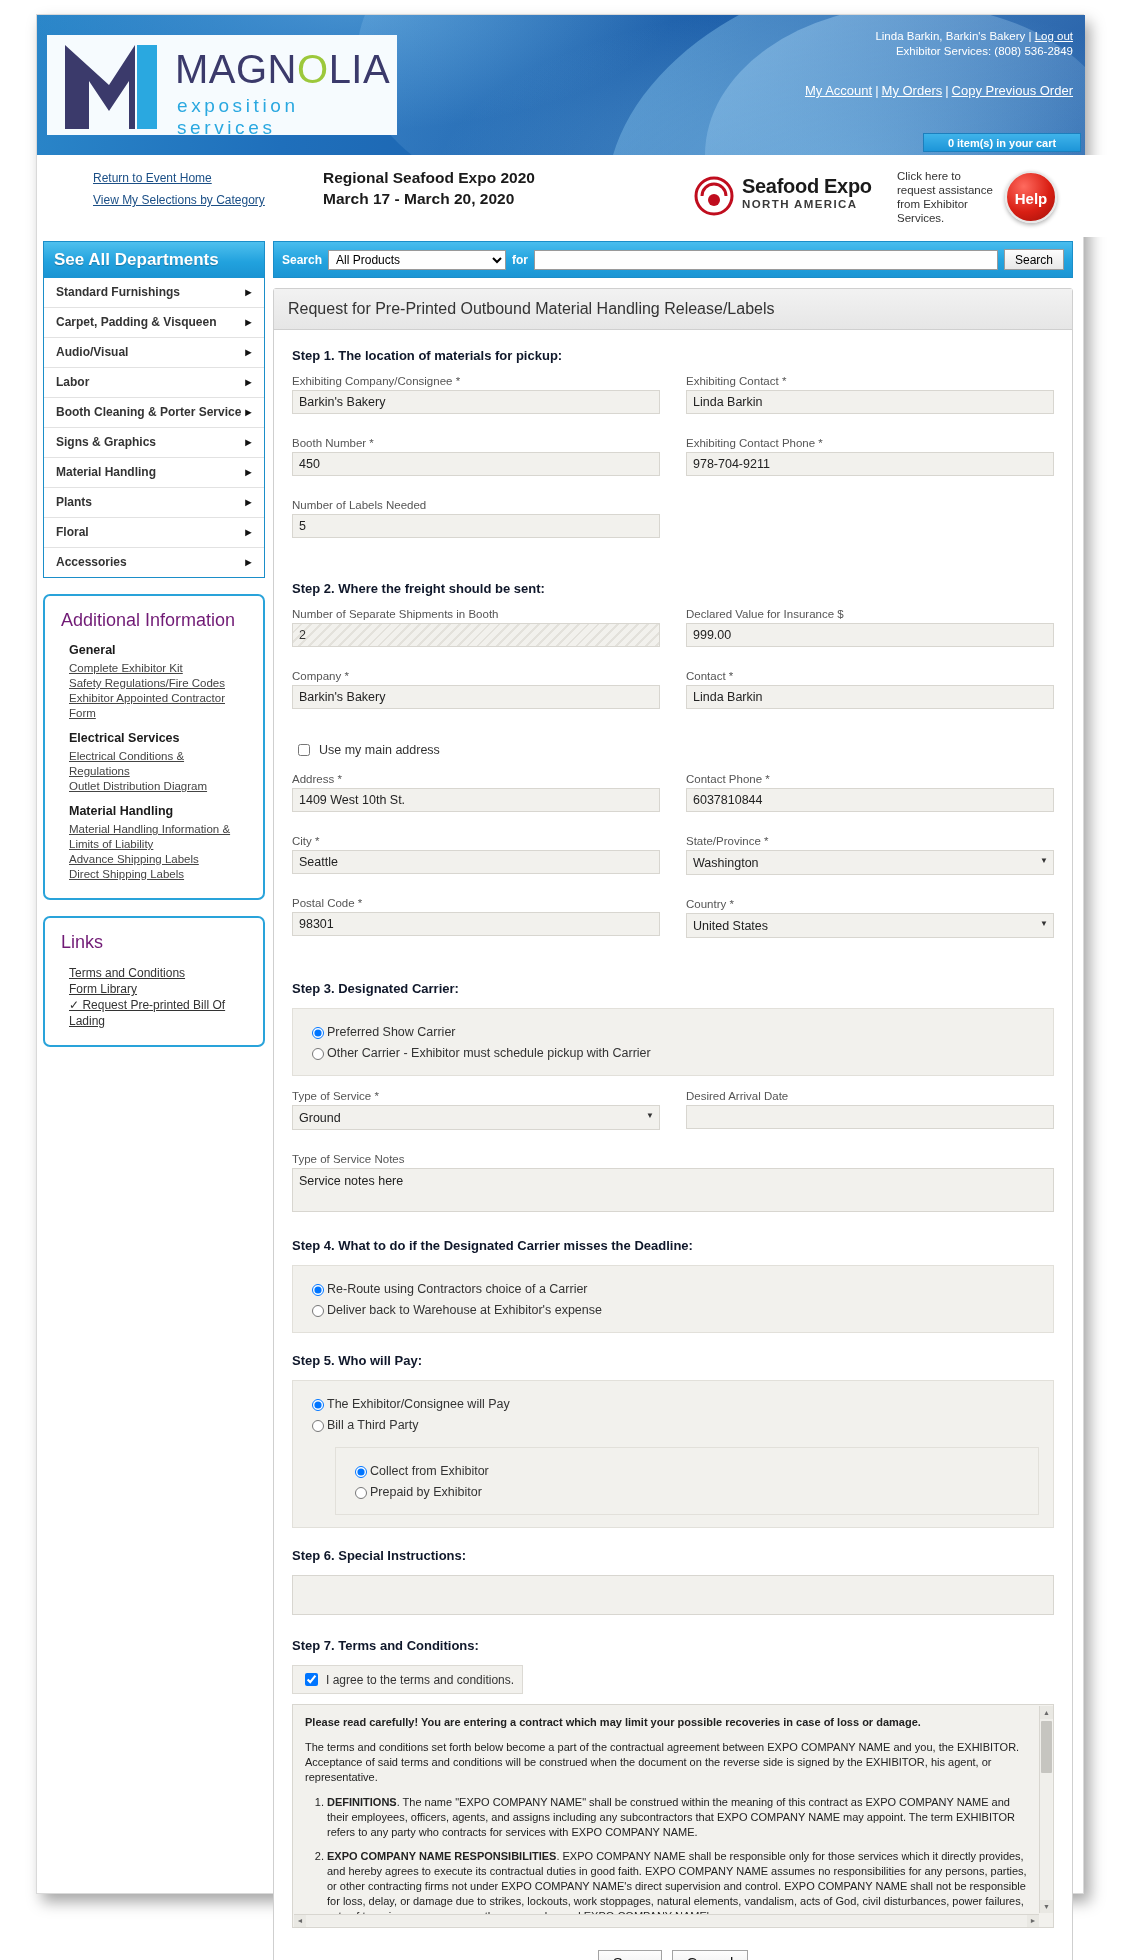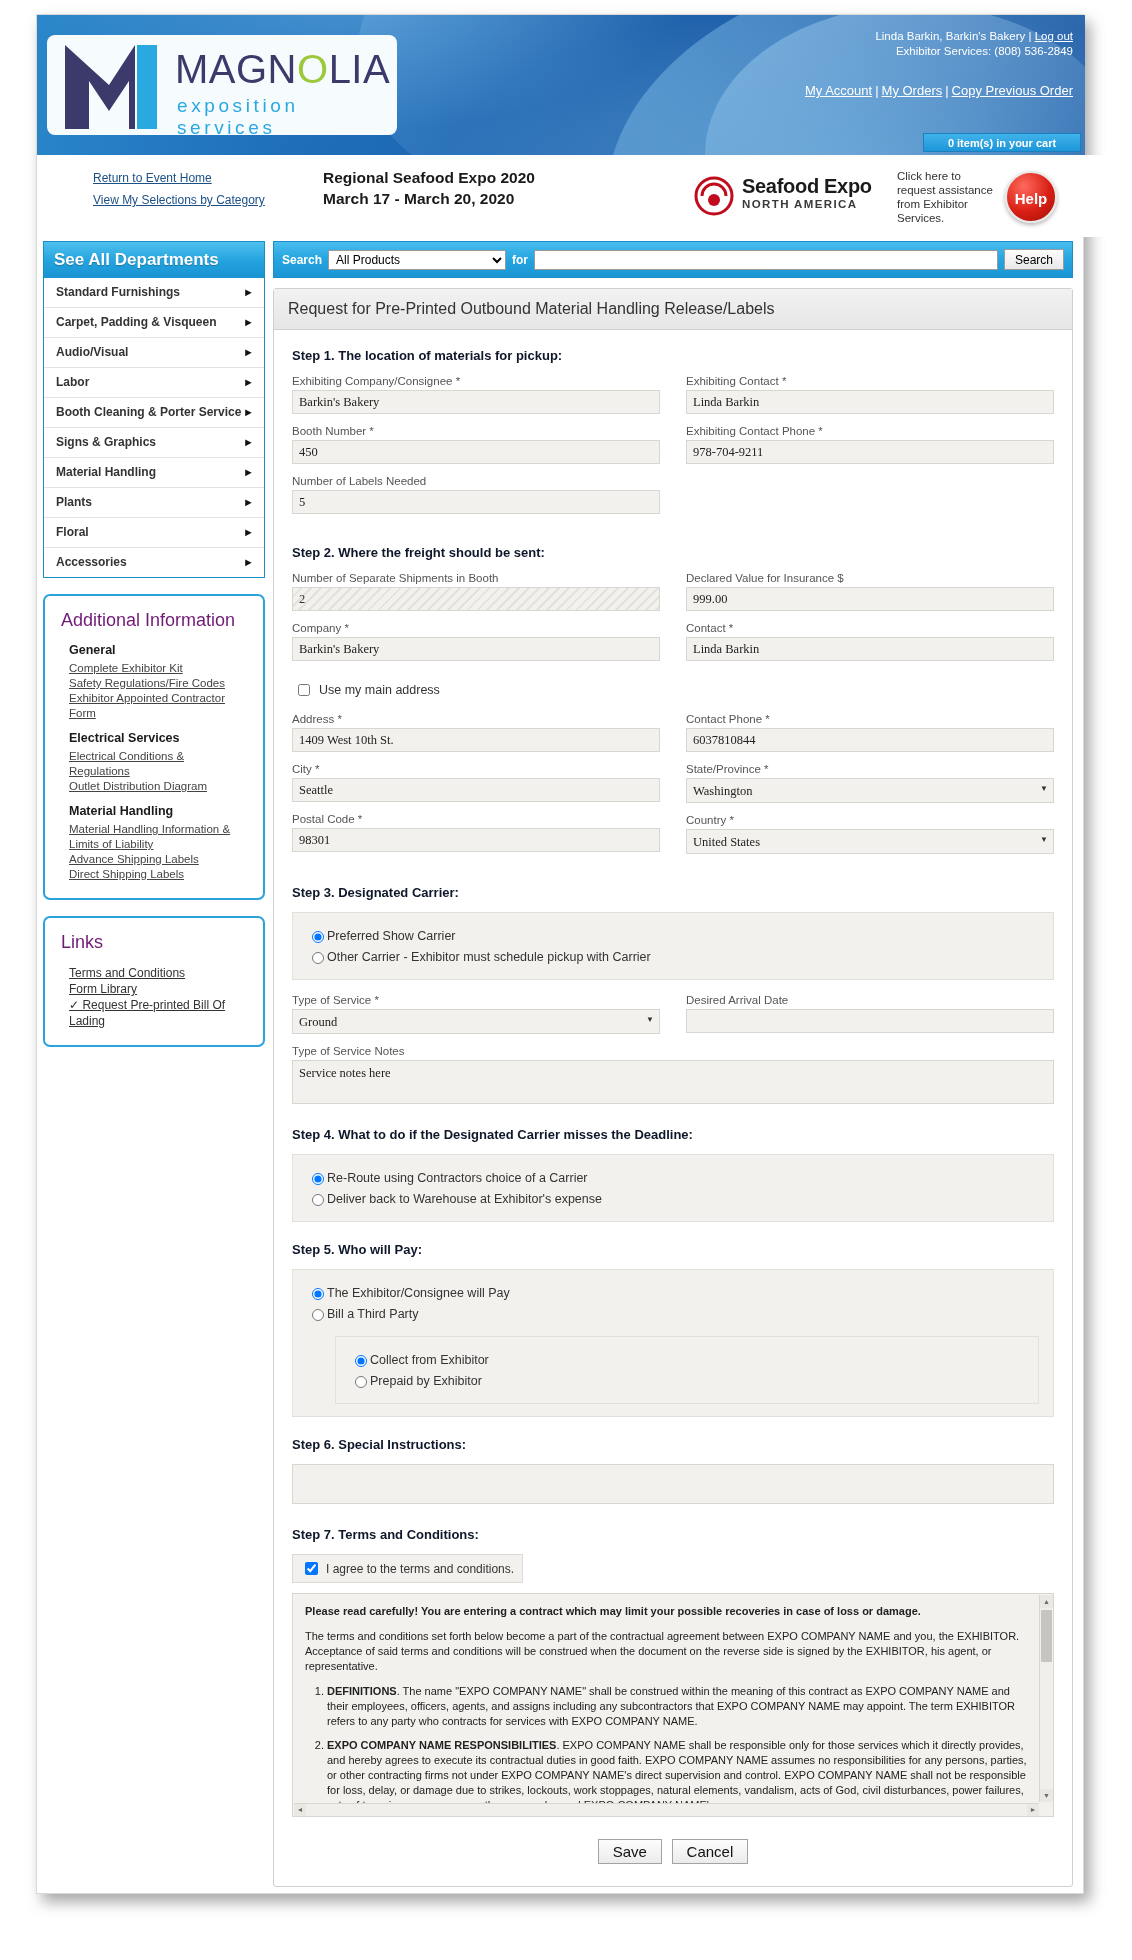--- a/index.html
+++ b/index.html
@@ -43,21 +43,21 @@
   #banner .swoosh3 {
     position:absolute; left:320px; top:-120px; width:500px; height:320px;
     border-radius:50%;
     background:linear-gradient(120deg, rgba(175,220,250,.2), rgba(40,120,195,0) 70%);
   }
 
   #logo-box {
     position:absolute; left:10px; top:20px;
     width:350px; height:100px;
     background:#f6fbfe;
-    border-radius:8px;
+    border-radius:0;
     overflow:hidden;
   }
   #logo-m { position:absolute; left:12px; top:6px; }
   #logo-word {
     position:absolute; left:128px; top:12px;
     font-family:"Liberation Sans", sans-serif;
     font-size:40px; font-weight:400; letter-spacing:.5px;
     color:#3b3a6b;
   }
   #logo-word .o { color:#9cc83b; }
@@ -173,26 +173,26 @@
     border-bottom:1px solid #cfcfcf;
     padding:11px 14px; font-size:16px; color:#333;
   }
   #form-body { padding:18px 18px 22px 18px; }
 
   .step-h { font-size:13px; font-weight:bold; color:#0f172a; margin:20px 0 12px 0;}
   .step-h:first-child { margin-top:0; }
 
   .grid { display:flex; flex-wrap:wrap; column-gap:26px; }
   .col { width:calc(50% - 13px); }
-  .fld { margin-bottom:11px; }
+  .fld { margin-bottom:23px; }
   .fld label { display:block; font-size:11.5px; color:#555; margin-bottom:3px;}
   .inp {
     width:100%; height:24px; background:#f2f1ed; border:1px solid #d8d6d0;
     font-size:12.5px; color:#222; padding:2px 6px; line-height:20px;
-    font-family:Liberation Serif, serif;
+    font-family:Liberation Sans, sans-serif;
   }
   .inp.disabled {
     background-image: repeating-linear-gradient(135deg, #f2f1ed 0 5px, #e3e1db 5px 7px);
     color:#333;
   }
   select.inp {
     background:#f2f1ed; padding-right:16px; height:25px;
     -webkit-appearance:none; appearance:none;
   }
   .sel-wrap { position:relative; }

